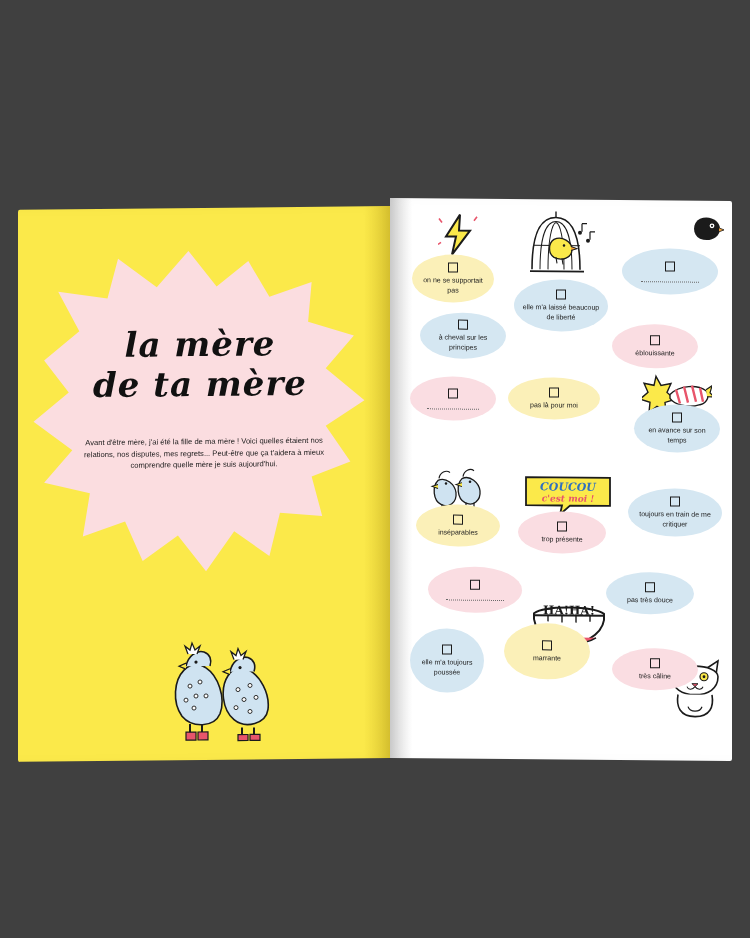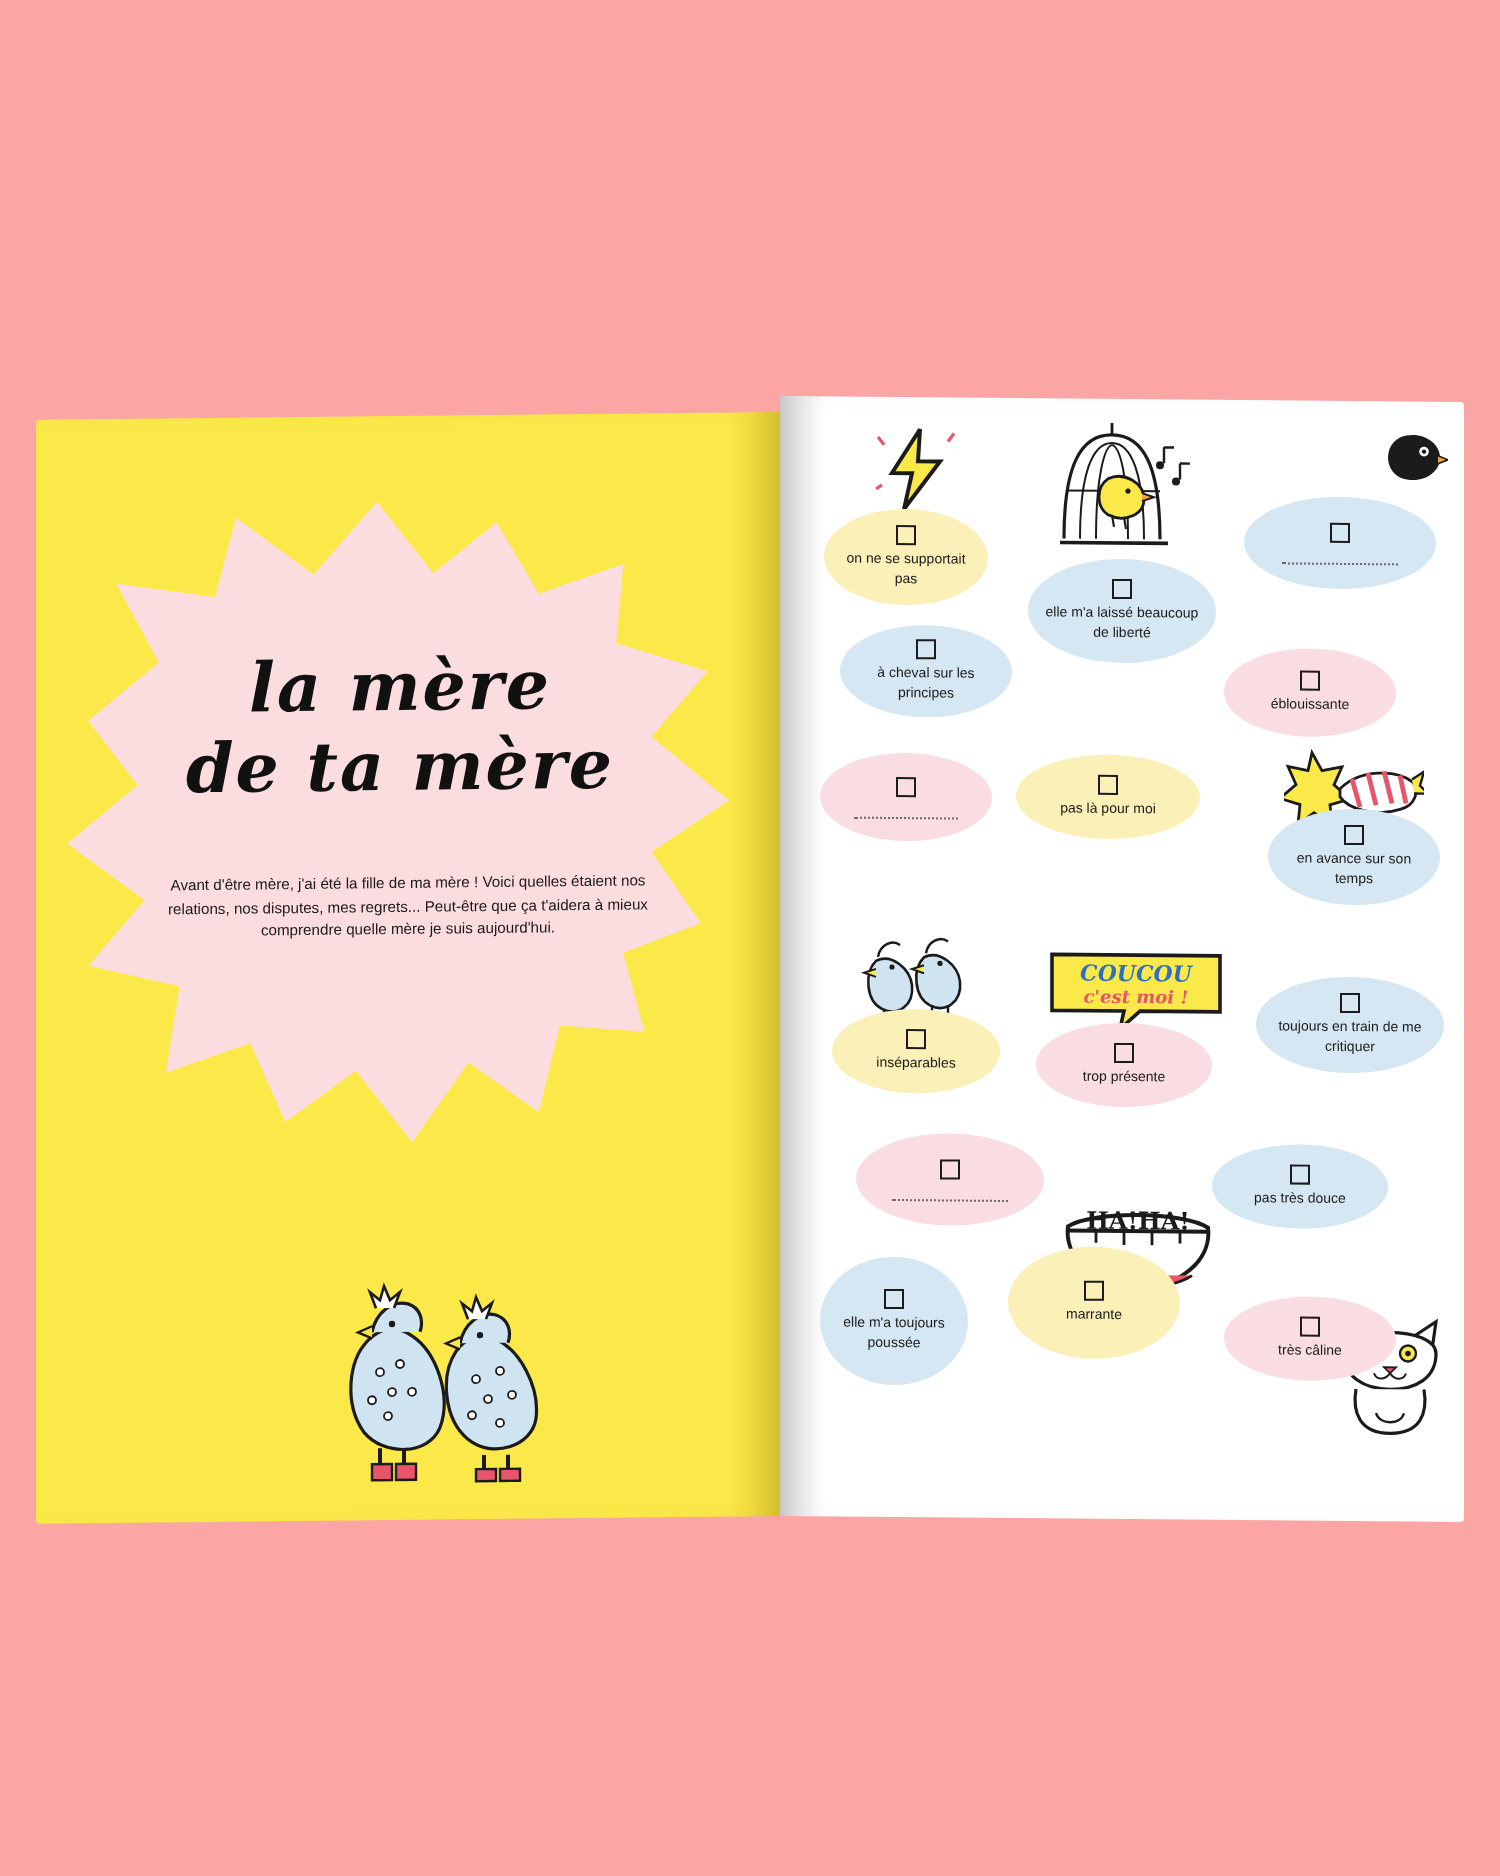--- a/index.html
+++ b/index.html
@@ -10,21 +10,21 @@
   body {
     width: 750px;
     height: 938px;
     overflow: hidden;
     font-family: "Liberation Sans", sans-serif;
   }
   #page {
     position: relative;
     width: 750px;
     height: 938px;
-    background: #fca5a5;
+    background: #404040;
   }
 
   
   .book {
     position: absolute;
     left: 18px;
     top: 198px;
     width: 714px;
     height: 570px;
   }

